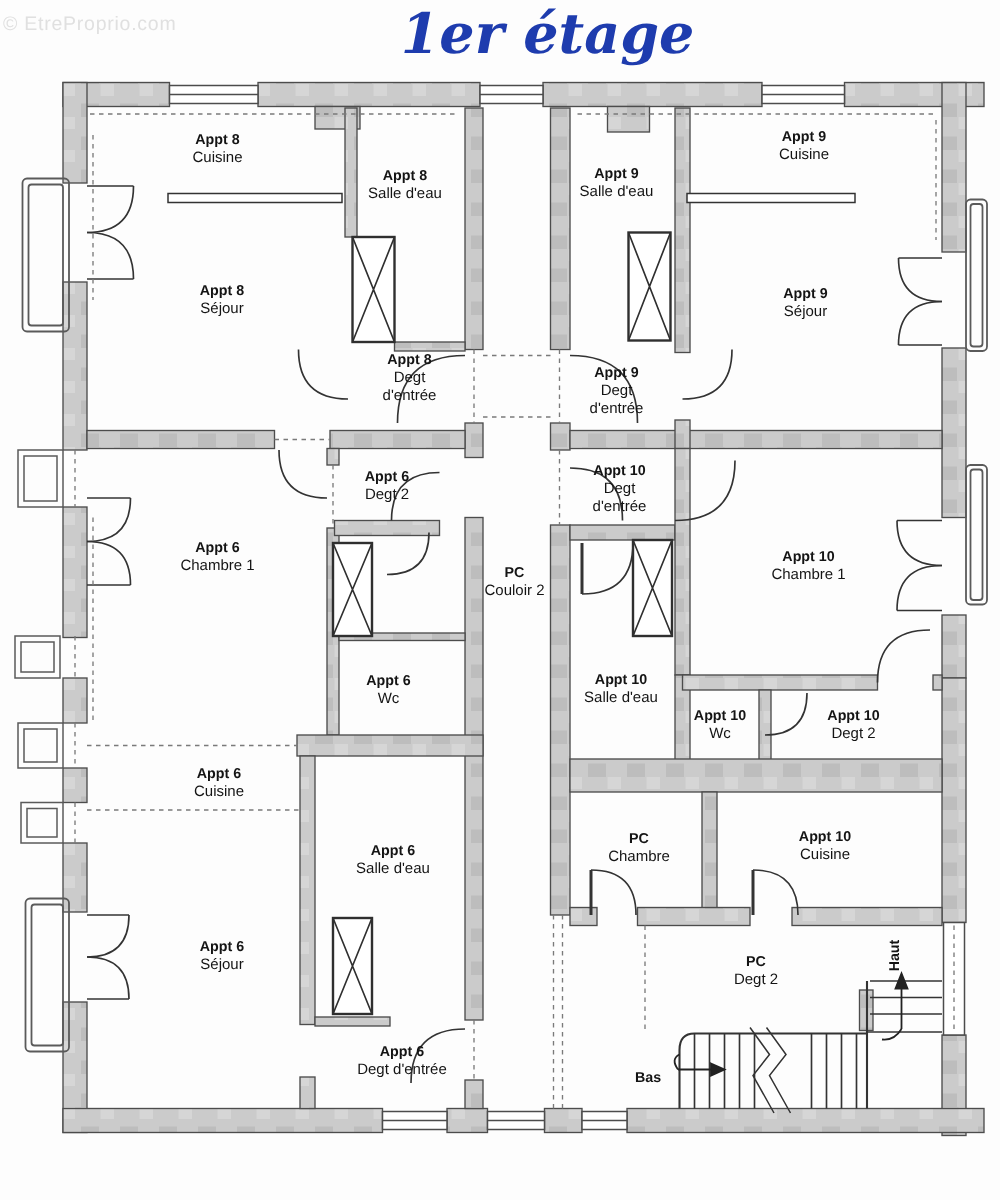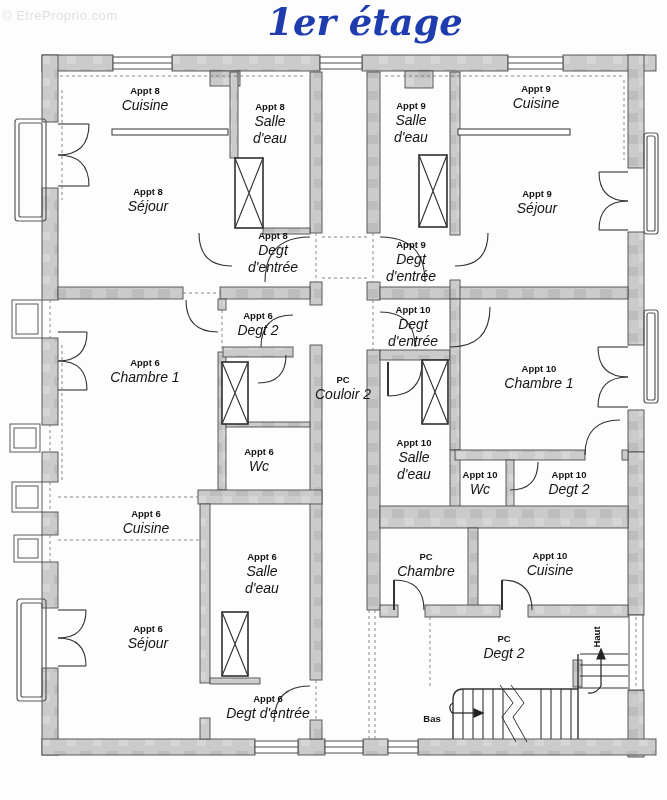--- a/index.html
+++ b/index.html
@@ -5,21 +5,21 @@
   html,body{margin:0;padding:0;background:#ffffff;}
   #stage{position:relative;width:667px;height:800px;background:#fdfdfd;overflow:hidden;
          font-family:"Liberation Sans",sans-serif;}
   #plan-svg{position:absolute;left:0;top:0;}
   .title{position:absolute;top:0px;left:365px;transform:translateX(-50%);
          font-family:"DejaVu Serif",serif;font-style:italic;font-weight:bold;
          font-size:37px;color:#1e3cae;white-space:nowrap;text-align:right;}
   .wm{position:absolute;top:8px;left:2px;font-size:13px;color:#e0e0e0;letter-spacing:.5px;}
   .rl{position:absolute;transform:translate(-50%,-50%);text-align:center;line-height:1.25;color:#141414;}
   .rl .a{font-weight:bold;font-size:9.5px;white-space:pre-line;}
-  .rl .n{font-style:italic;font-size:14px;}
+  .rl .n{font-size:10px;}
   .rot{transform:translate(-50%,-50%) rotate(-90deg);}
 </style>
 </head>
 <body>
 
 <div id="stage">
 
   <svg id="plan-svg" width="667" height="800" viewBox="0 0 667 800">
     <defs>
       <pattern id="wp" width="26" height="22" patternUnits="userSpaceOnUse">

